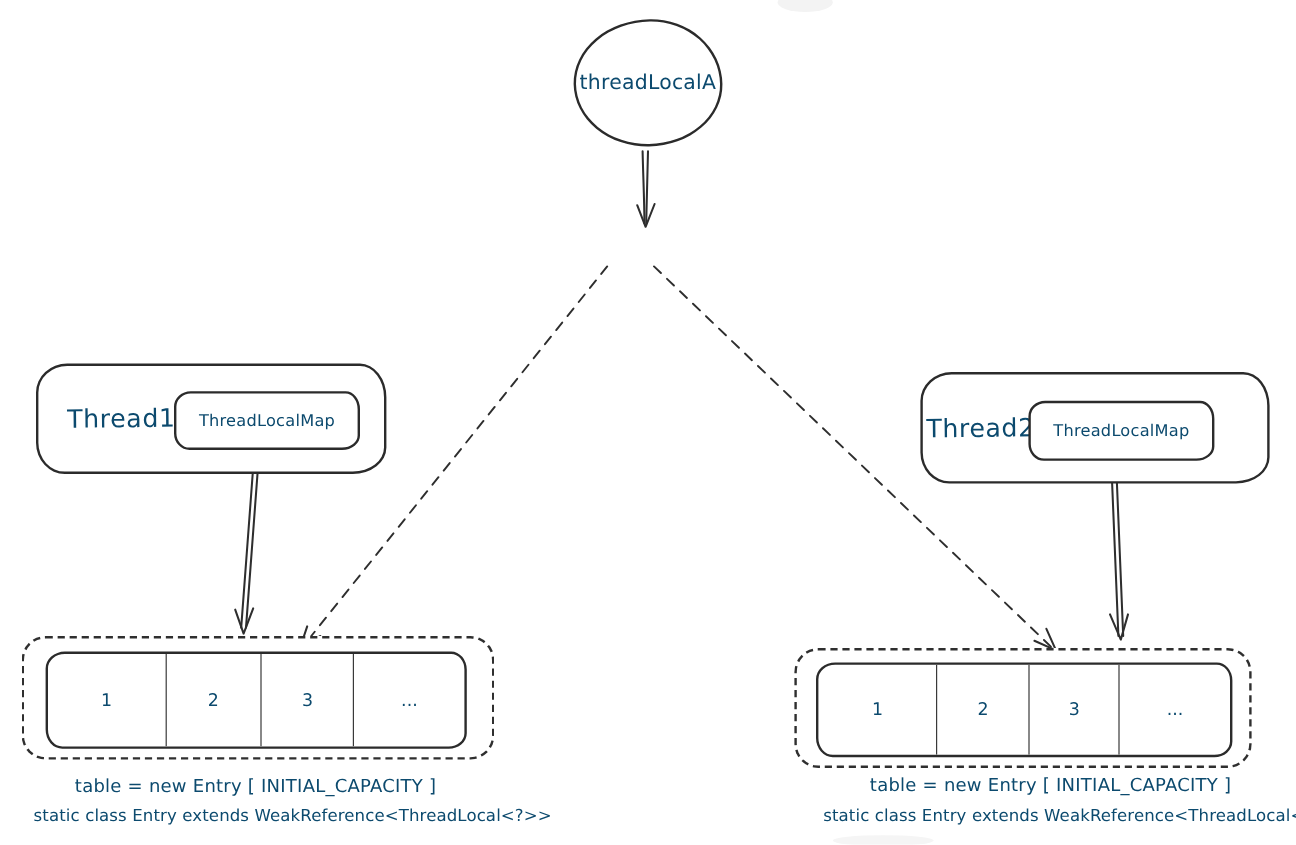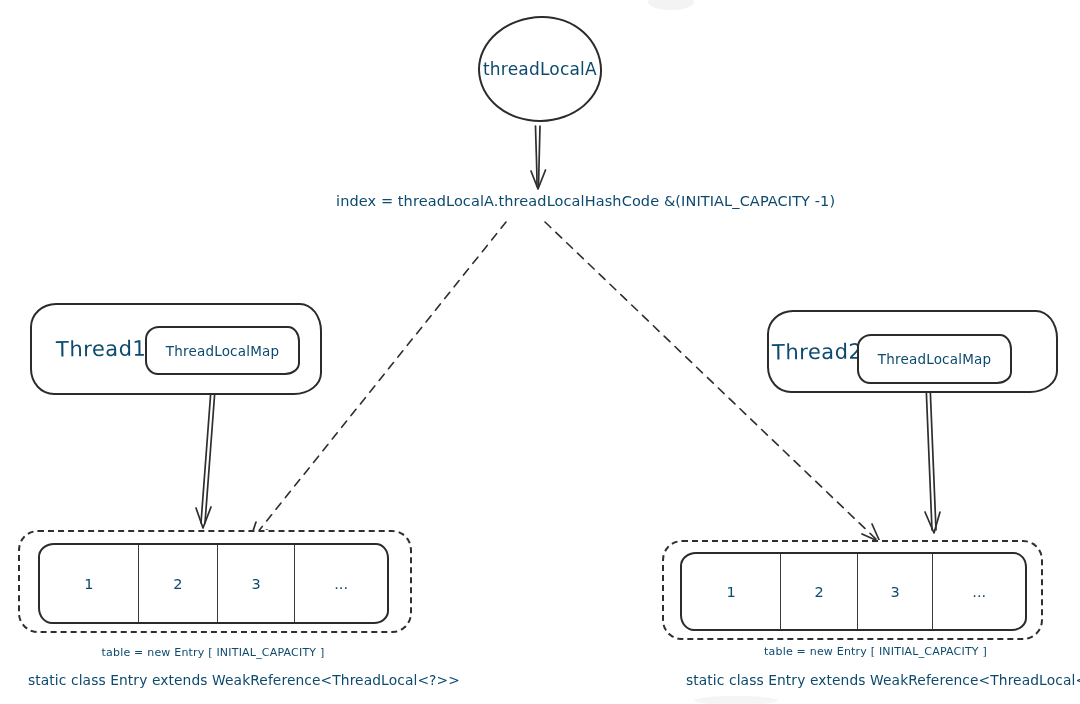--- a/index.html
+++ b/index.html
@@ -48,21 +48,21 @@
 
   
   .thread-box {
     position: absolute;
     border: 2.4px solid #2b2b2b;
     border-radius: 26px 22px 28px 24px / 24px 28px 22px 26px;
     box-sizing: border-box;
     background: #ffffff;
   }
   .thread-box.left { left: 30px; top: 303px; width: 292px; height: 92px; }
-  .thread-box.right { left: 767px; top: 310px; width: 291px; height: 83px; }
+  .thread-box.right { left: 767px; top: 310px; width: 291px; height: 93px; }
   .thread-label {
     position: absolute;
     top: 50%; transform: translateY(-50%) rotate(-0.6deg);
     font-size: 21px;
     letter-spacing: 0.5px;
   }
   .thread-box.left .thread-label { left: 24px; }
   .thread-box.right .thread-label { left: 3px; }
   .map-box {
     position: absolute;
@@ -102,21 +102,21 @@
     font-size: 14.5px;
     border-right: 1.8px solid #3a3a3a;
     box-sizing: border-box;
   }
   .table-cell:last-child { border-right: none; }
 
   
   .table-caption {
     position: absolute;
     text-align: center;
-    font-size: 11px;
+    font-size: 15px;
     letter-spacing: 0.2px;
     white-space: nowrap;
   }
   .caption-left  { left: 52px;  top: 646px; width: 322px; }
   .caption-right { left: 722px; top: 645px; width: 307px; }
   .entry-note {
     position: absolute;
     text-align: right;
     font-size: 13.8px;
     letter-spacing: 0.1px;
@@ -163,21 +163,20 @@
     <g>
       <path class="ink-stroke dashed-stroke" d="M545,222 L878,541"></path>
       <path class="ink-stroke" d="M872,524 L880,542 L862,534"></path>
     </g>
   </svg>
 
   <div class="root-circle">
     <span class="label">threadLocalA</span>
   </div>
 
-  <div class="index-formula">index = threadLocalA.threadLocalHashCode &amp;(INITIAL_CAPACITY -1)</div>
 
   <div class="thread-box left">
     <span class="thread-label">Thread1</span>
     <div class="map-box">
       <span class="label">ThreadLocalMap</span>
     </div>
   </div>
 
   <div class="thread-box right">
     <span class="thread-label">Thread2</span>

